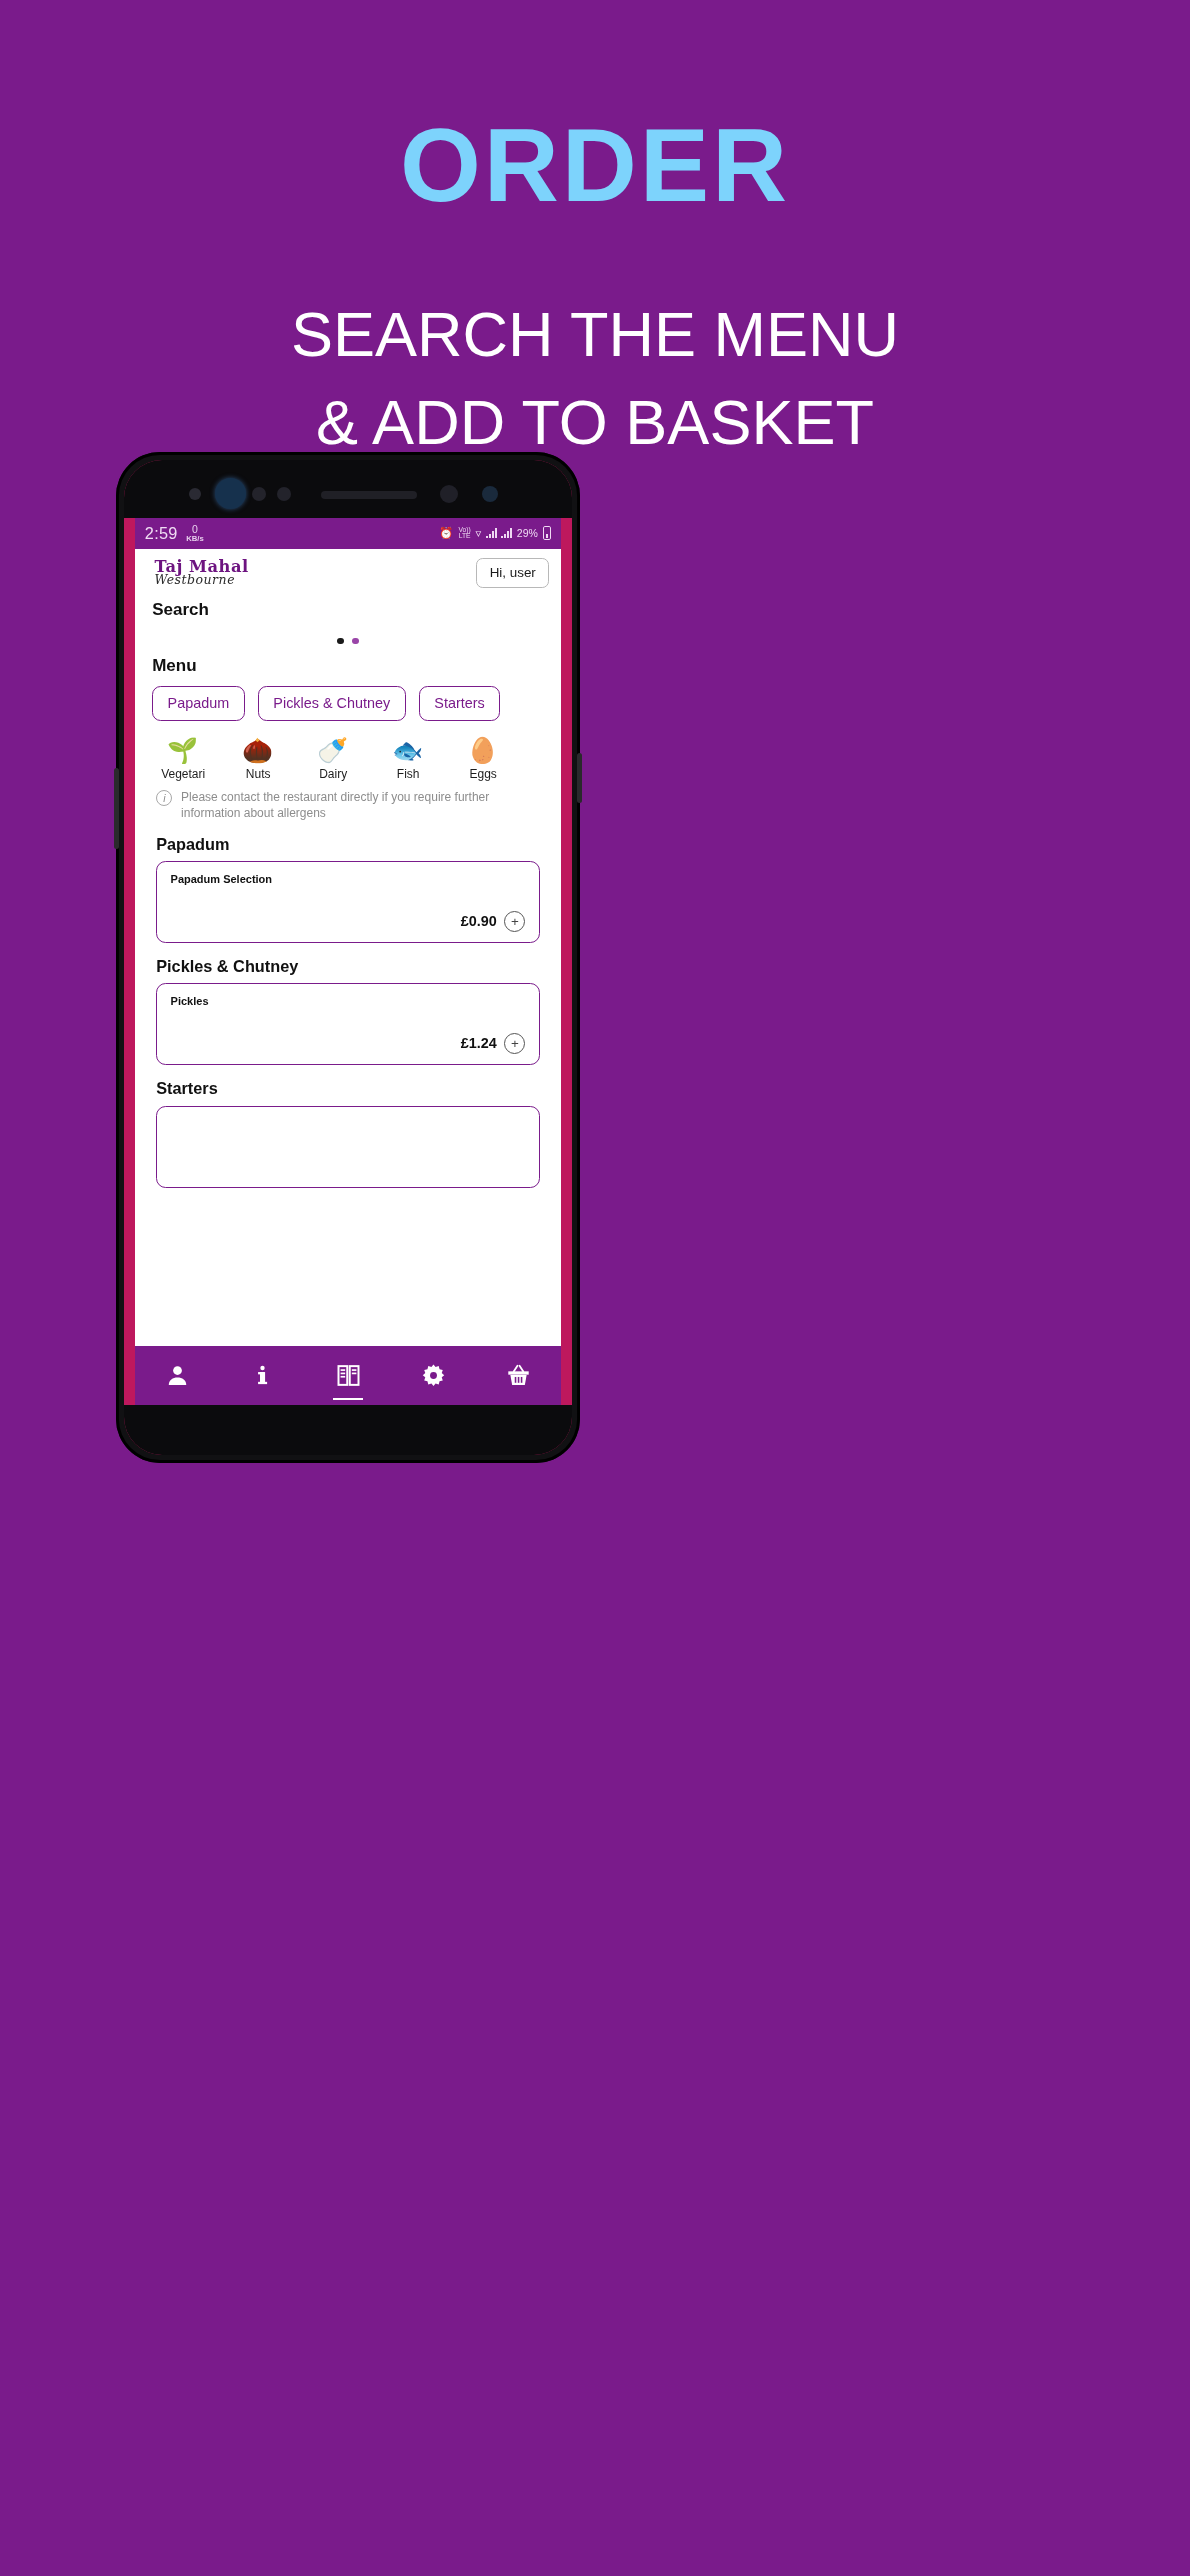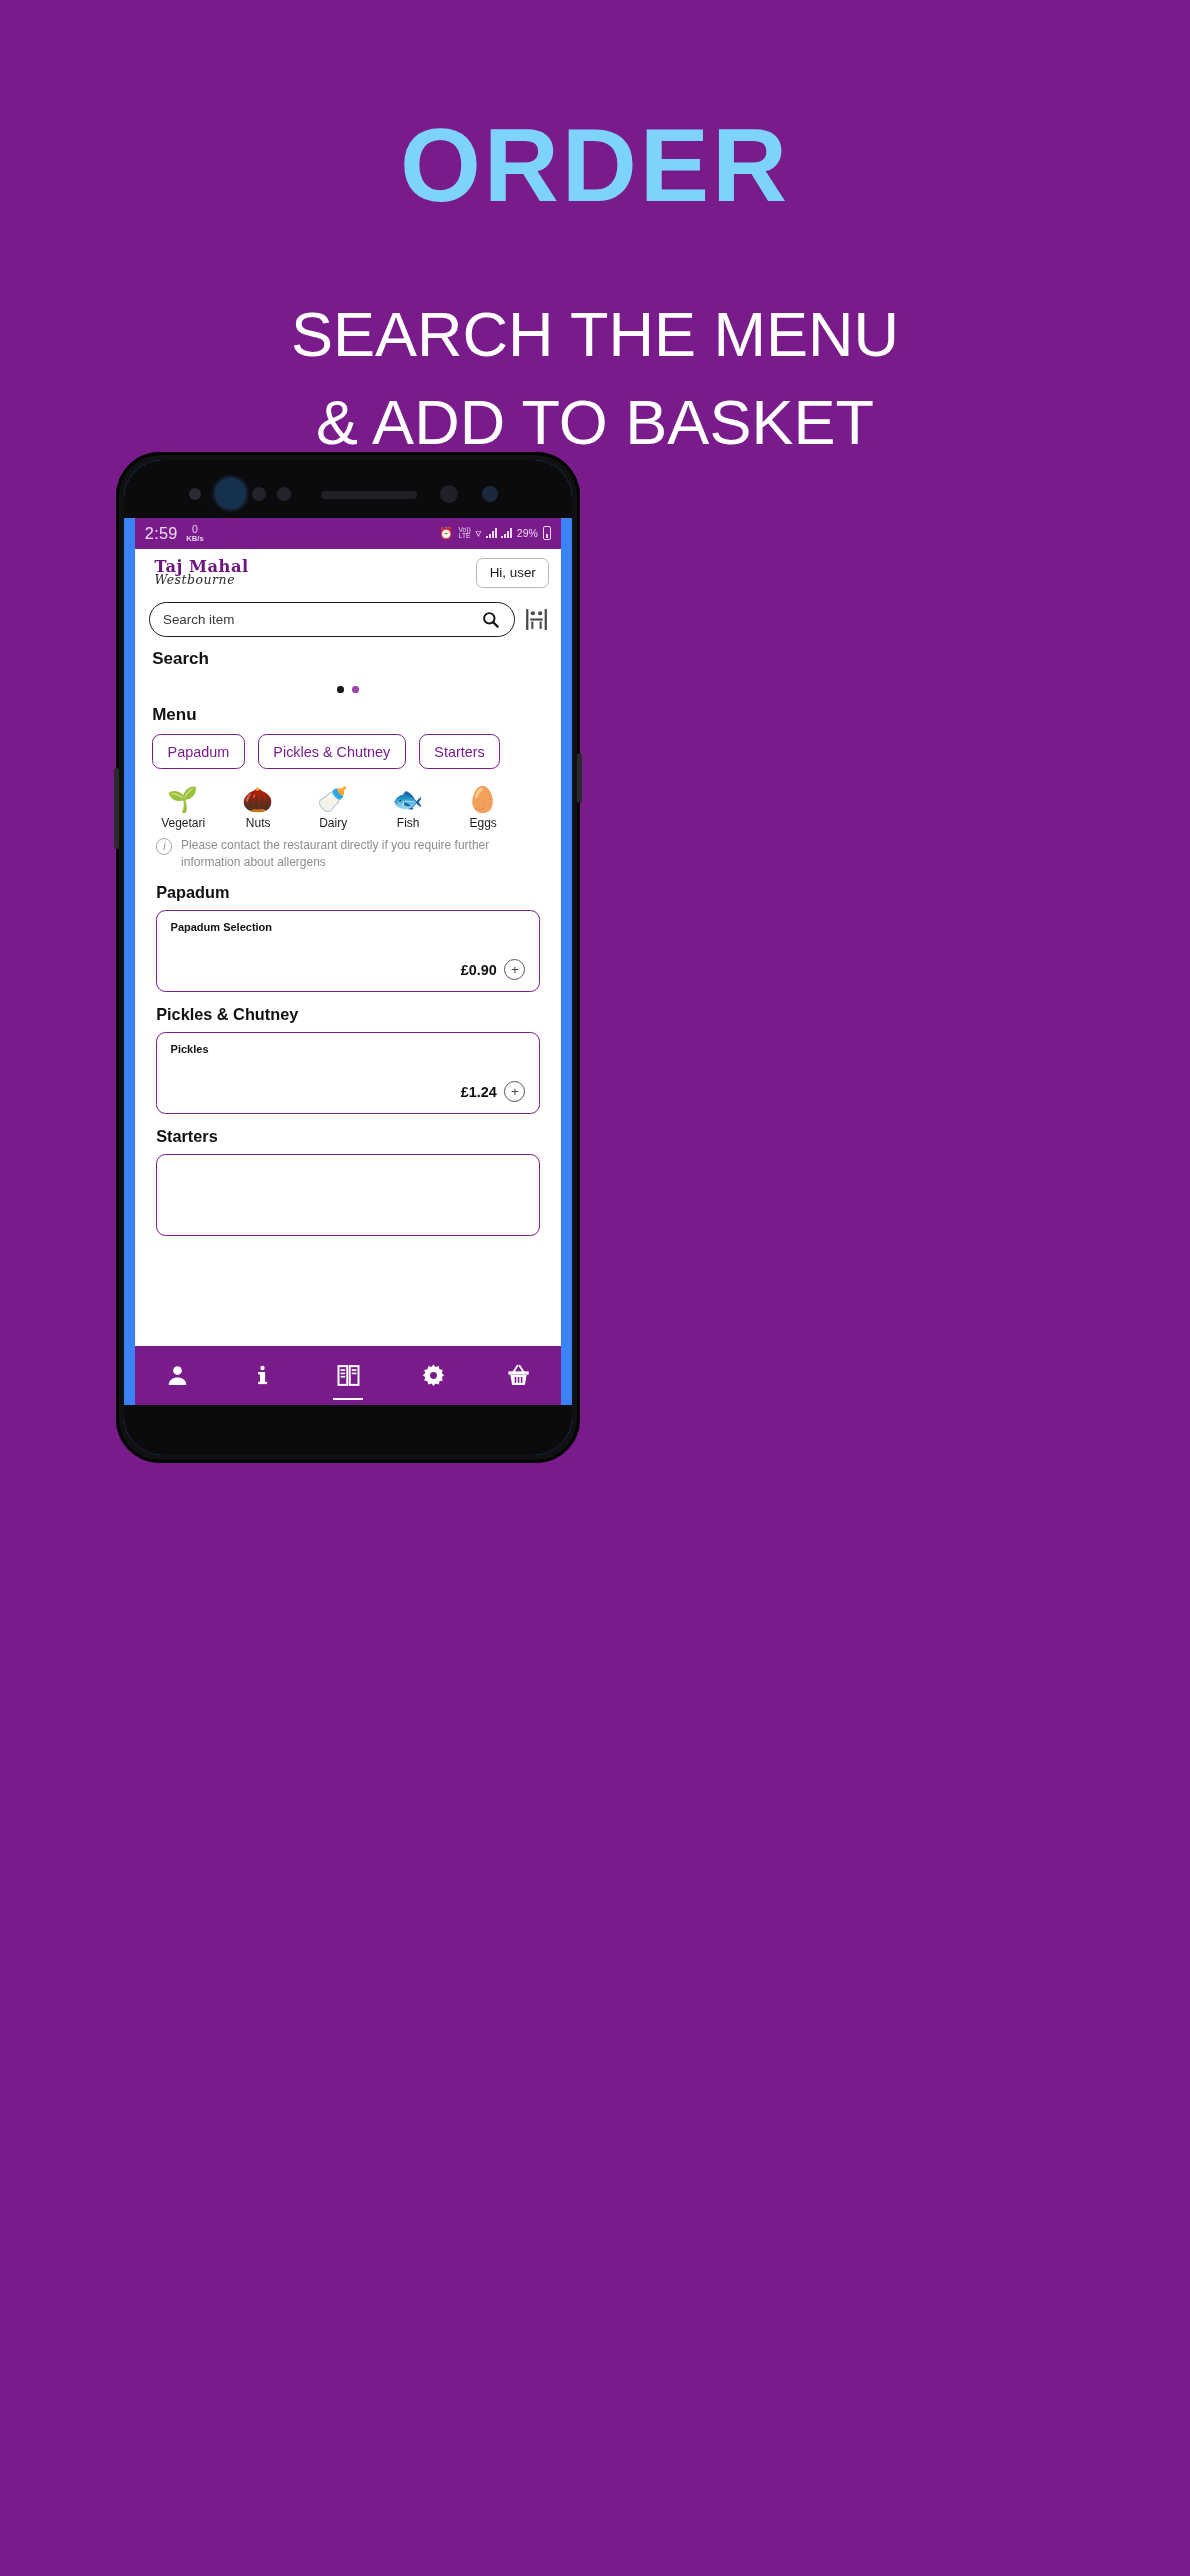--- a/index.html
+++ b/index.html
@@ -28,21 +28,21 @@
   
   .phone{
     position:absolute; left:116px; top:452px;
     width:464px; height:1011px;
     background:#111113;
     border-radius:44px;
     box-shadow:0 0 0 2.9px #000 inset;
   }
   .phone-inner{
     position:absolute; left:7.7px; top:7.7px; right:7.7px; bottom:7.7px;
-    background:#3b82f6; border-radius:38px; overflow:hidden;
+    background:#be185d; border-radius:38px; overflow:hidden;
   }
   
   .notch-row{
     position:absolute; left:0; top:0; width:100%; height:58px;
     background:#0b0b0d;
   }
   .cam{ position:absolute; border-radius:50%; background:#1d1d22; }
   .cam.c1{ left:65px; top:28px; width:12.5px; height:12.5px; background:#2a2a33;}
   .cam.c2{ left:91px; top:18px; width:31px; height:31px; background:#16314d; box-shadow:0 0 5.8px rgba(70,130,200,.55);}
   .cam.c3{ left:128px; top:27px; width:14.4px; height:14.4px; background:#23232b;}
@@ -235,38 +235,20 @@
         </div>
 
         <div class="app-header">
           <div class="logo">
             <span class="l1">Taj Mahal</span>
             <span class="l2">Westbourne</span>
           </div>
           <div class="hi-user">Hi, user</div>
         </div>
 
-        <div class="search-row">
-          <div class="search-box">
-            <input type="text" placeholder="Search item" style="">
-            <svg width="19" height="19" viewBox="0 0 24 24">
-              <circle cx="10.5" cy="10.5" r="6.6" fill="none" stroke="#111" stroke-width="2.4"></circle>
-              <line x1="15.4" y1="15.4" x2="21" y2="21" stroke="#111" stroke-width="2.8" stroke-linecap="round"></line>
-            </svg>
-          </div>
-          <svg class="table-icon" viewBox="0 0 24 24">
-            <rect x="2" y="2" width="2.2" height="20" fill="#4a4a4a"></rect>
-            <rect x="19.8" y="2" width="2.2" height="20" fill="#4a4a4a"></rect>
-            <rect x="6" y="11" width="12" height="2" fill="#4a4a4a"></rect>
-            <circle cx="8.5" cy="6" r="2" fill="#4a4a4a"></circle>
-            <circle cx="15.5" cy="6" r="2" fill="#4a4a4a"></circle>
-            <rect x="7" y="14" width="2" height="7" fill="#4a4a4a"></rect>
-            <rect x="15" y="14" width="2" height="7" fill="#4a4a4a"></rect>
-          </svg>
-        </div>
 
         <div class="sec-title">Search</div>
         <div class="dots">
           <span class="on"></span>
           <span></span>
         </div>
 
         <div class="menu-title">Menu</div>
         <div class="tabs">
           <div class="tab">Papadum</div>

